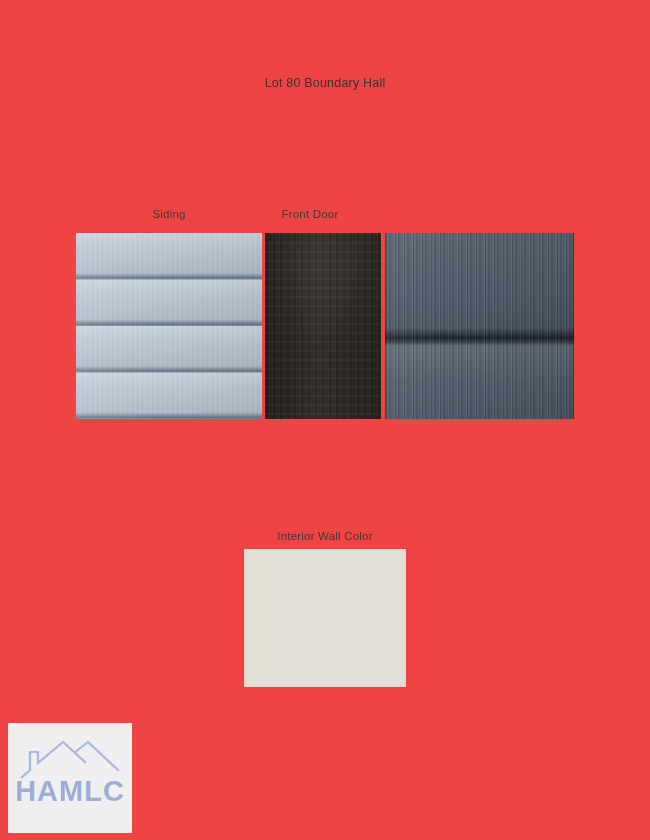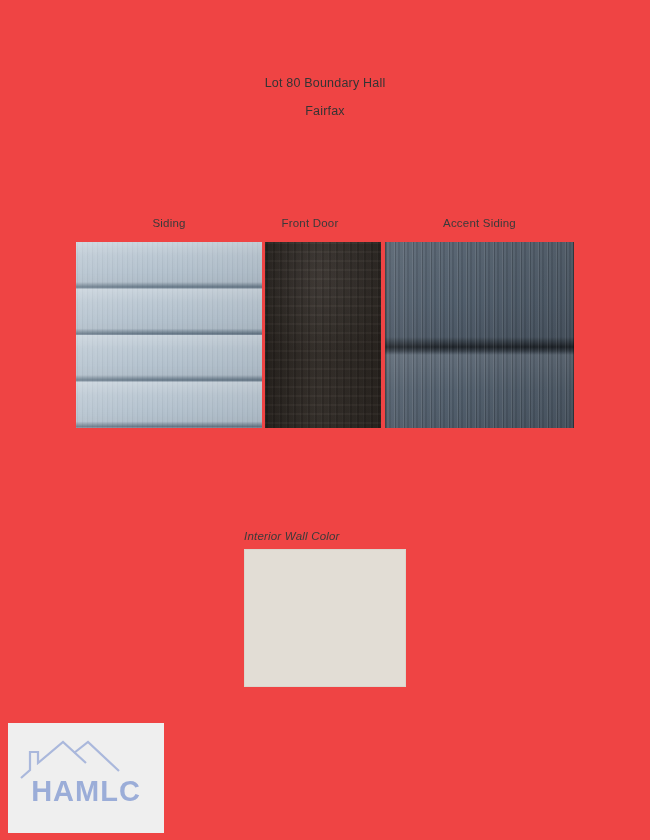--- a/index.html
+++ b/index.html
@@ -47,21 +47,20 @@
   
   .swatch-row {
     position: absolute;
     left: 76px;
     top: 208px;
     width: 498px;
   }
   .swatch-labels {
     position: relative;
     height: 22px;
-    margin-top: 9px;
   }
   .swatch-label {
     position: absolute;
     font-size: 11.5px;
     color: #3a3a3a;
     text-align: center;
     letter-spacing: 0.2px;
     white-space: nowrap;
   }
   .swatch-label.siding   { left: 0px;   width: 186px; }
@@ -199,41 +198,40 @@
   
   .interior-block {
     position: absolute;
     left: 244px;
     top: 530px;
     width: 162px;
   }
   .interior-label {
     font-size: 11.5px;
     color: #3a3a3a;
+    text-align: center;
     letter-spacing: 0.2px;
     white-space: nowrap;
-    font-style: italic;
   }
   .interior-swatch {
     margin-top: 7px;
     width: 162px;
     height: 138px;
     background: #e2ddd5;
     box-shadow: inset 0 0 0 1px rgba(0,0,0,0.035);
   }
 
   
   .logo-box {
     position: absolute;
     left: 8px;
     top: 723px;
     width: 124px;
     height: 110px;
     background: #efefef;
-    padding-left: 32px;
   }
   .logo-mark {
     position: absolute;
     left: 10px;
     top: 12px;
     width: 104px;
     height: 46px;
   }
   .logo-text {
     position: absolute;
@@ -248,28 +246,26 @@
     font-family: "Liberation Sans", sans-serif;
   }
 </style>
 </head>
 <body>
 
 <div class="page">
 
   <div class="doc-title">Lot 80 Boundary Hall</div>
 
-  <div class="doc-subtitle">Fairfax</div>
 
   <div class="swatch-row">
 
     <div class="swatch-labels">
       <div class="swatch-label siding">Siding</div>
       <div class="swatch-label door">Front Door</div>
-      <div class="swatch-label accent">Accent Siding</div>
     </div>
 
     <div class="swatch-panels">
       <div class="panel siding">
         <div class="tex-lap"></div>
       </div>
       <div class="panel door">
         <div class="tex-door"></div>
       </div>
       <div class="panel accent">

